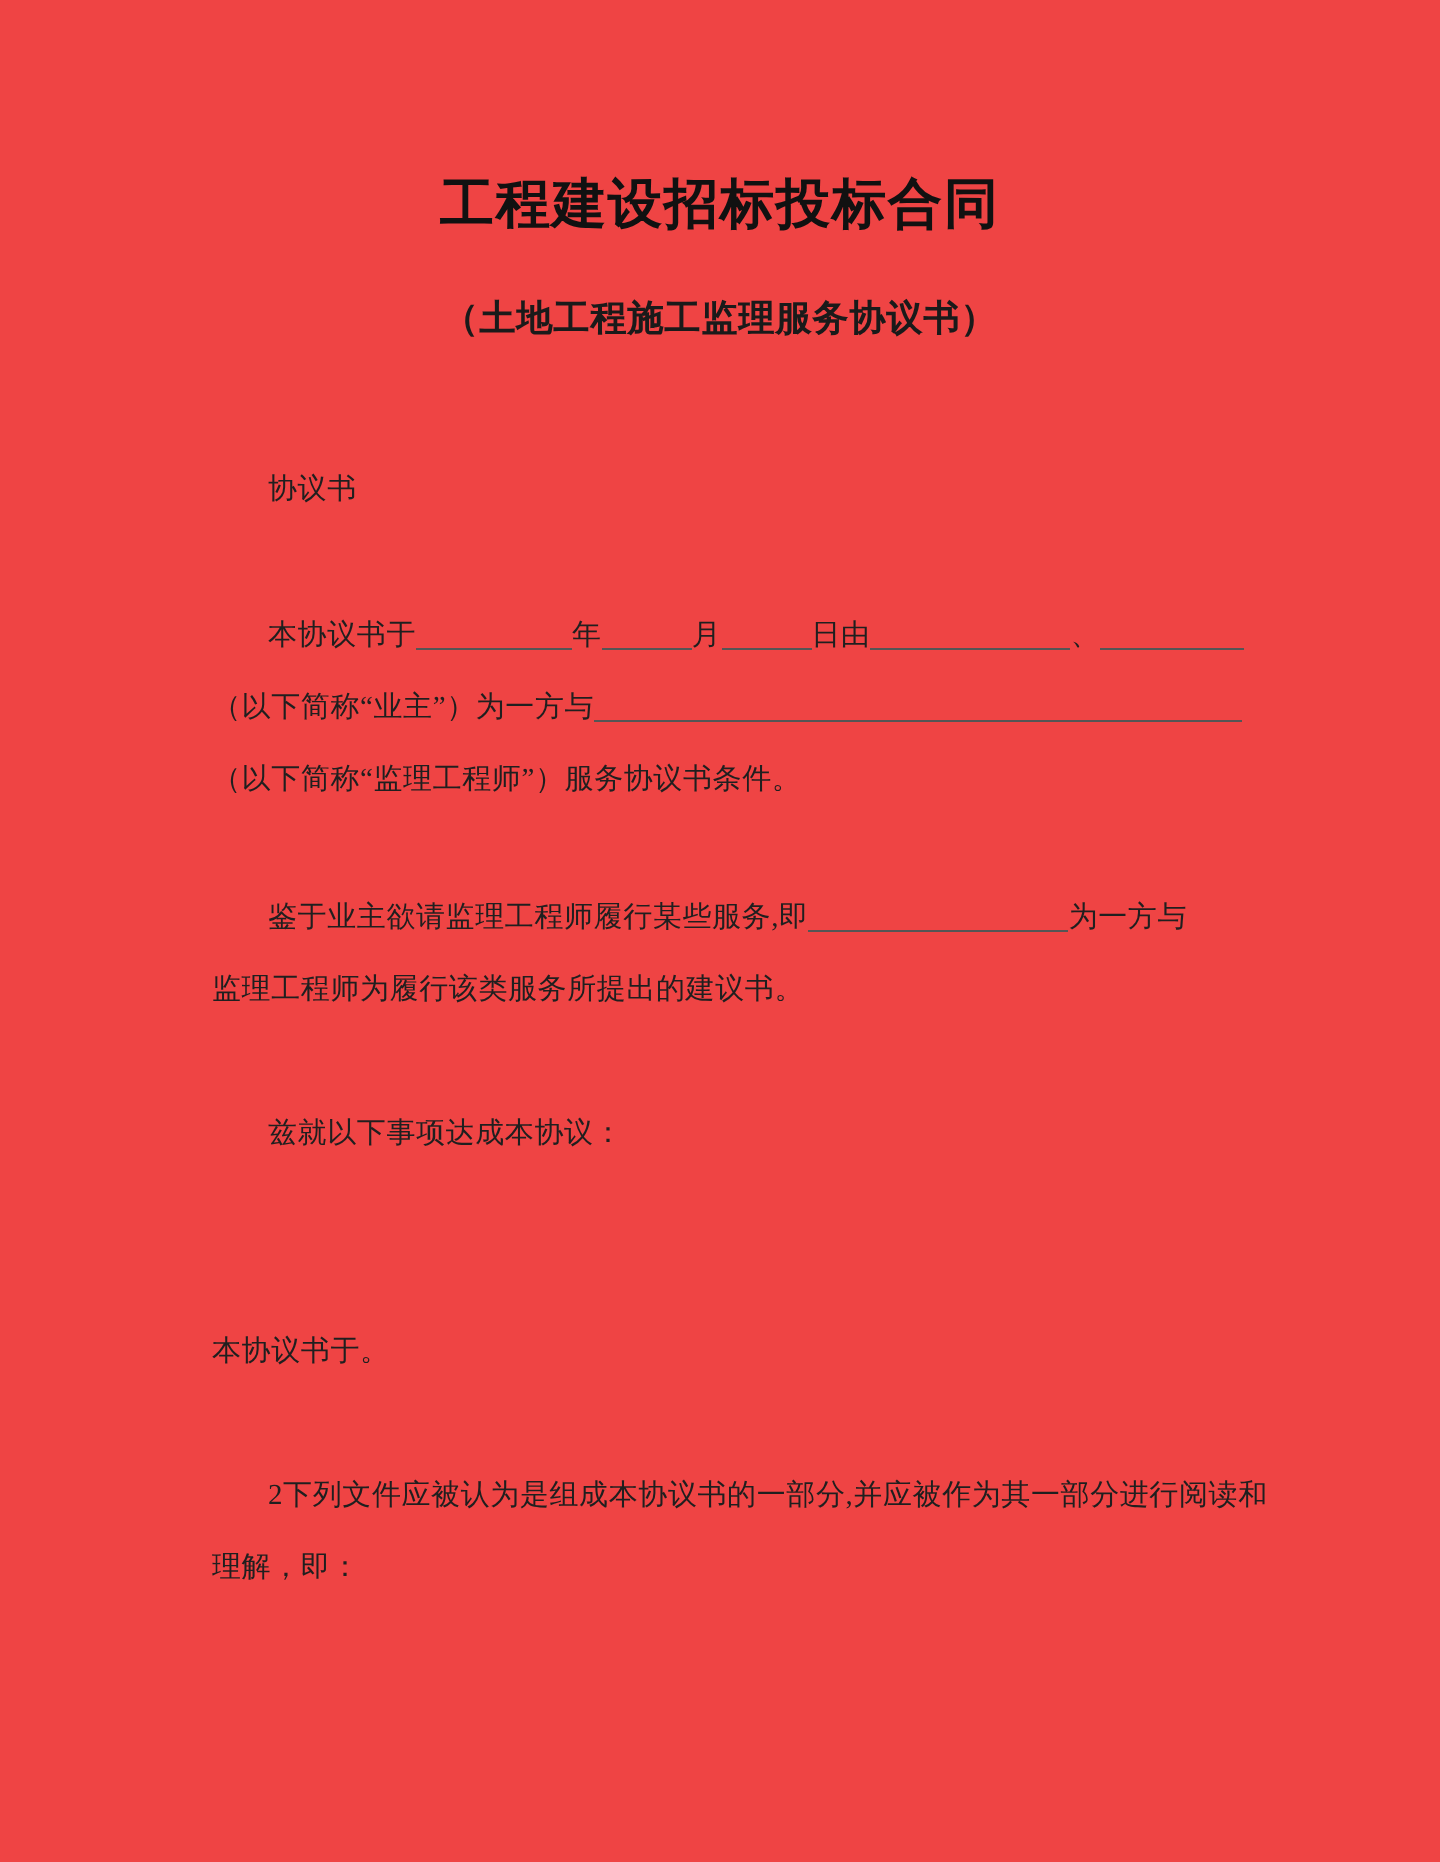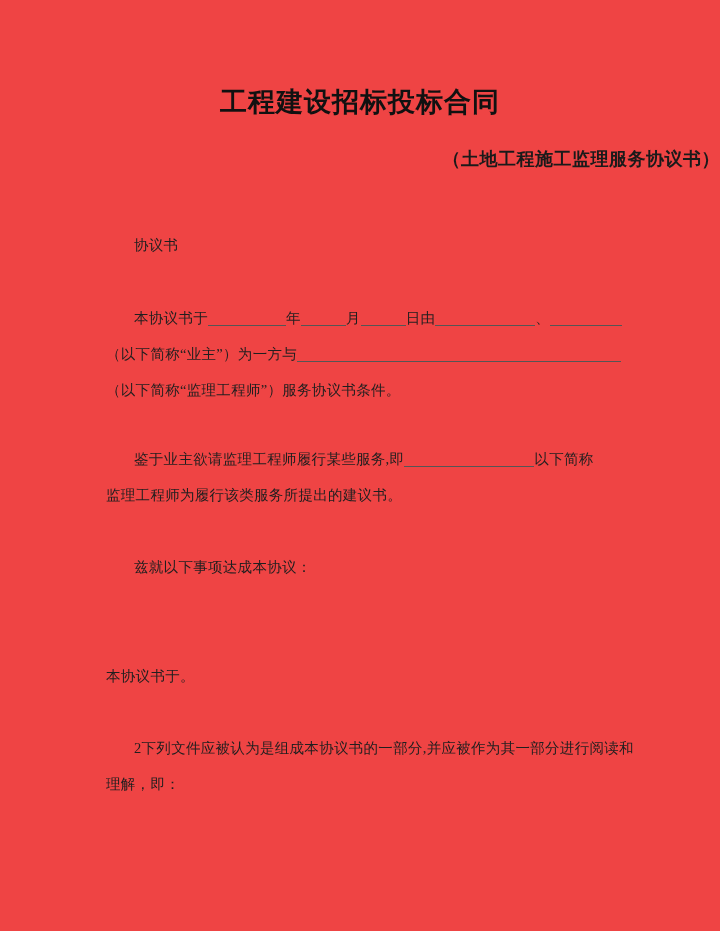--- a/index.html
+++ b/index.html
@@ -20,21 +20,21 @@
     font-family:"DejaVu Sans","Liberation Sans",sans-serif;
     font-weight:bold;
     font-size:27px;
     letter-spacing:1px;
     color:#111;
   }
   .doc-subtitle{
     position:absolute;
     top:147px; left:0; right:0;
     margin:0;
-    text-align:right;
+    text-align:center;
     font-family:Liberation Sans, sans-serif;
     font-weight:bold;
     font-size:18px;
     letter-spacing:0.5px;
     color:#1a1a1a;
   }
   .line{
     position:absolute;
     font-size:14.5px;
     line-height:16px;
@@ -81,21 +81,21 @@
     <span>本协议书于</span><span class="blank w78"></span><span>年</span><span class="blank w45"></span><span>月</span><span class="blank w45"></span><span>日由</span><span class="blank w100"></span><span>、</span><span class="blank w72"></span>
   </div>
 
   <div class="line l-party1">
     <span>（以下简称“业主”）为一方与</span><span class="blank w324"></span>
   </div>
 
   <div class="line l-party2">（以下简称“监理工程师”）服务协议书条件。</div>
 
   <div class="line l-whereas1">
-    <span>鉴于业主欲请监理工程师履行某些服务,即</span><span class="blank w130"></span><span>以下简称</span>
+    <span>鉴于业主欲请监理工程师履行某些服务,即</span><span class="blank w130"></span><span>为一方与</span>
   </div>
 
   <div class="line l-whereas2">监理工程师为履行该类服务所提出的建议书。</div>
 
   <div class="line l-hereby">兹就以下事项达成本协议：</div>
 
   <div class="line l-c1l2">本协议书于。</div>
 
   <div class="line l-c2l1">2下列文件应被认为是组成本协议书的一部分,并应被作为其一部分进行阅读和</div>
   <div class="line l-c2l2">理解，即：</div>

